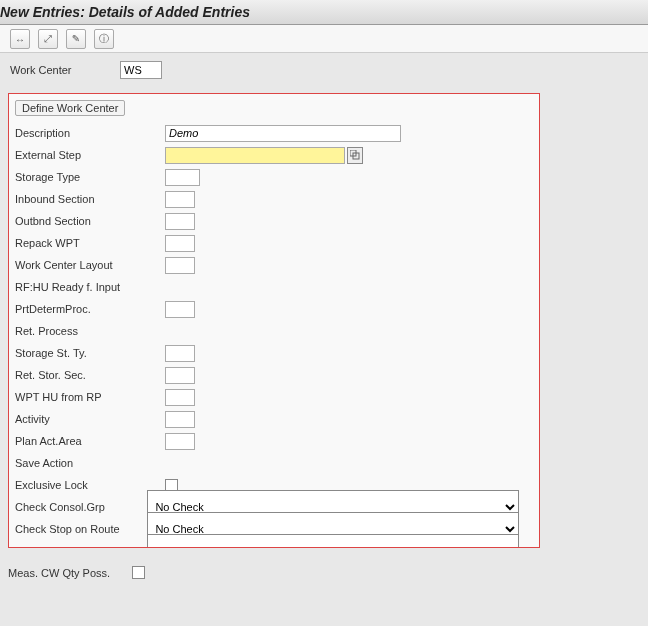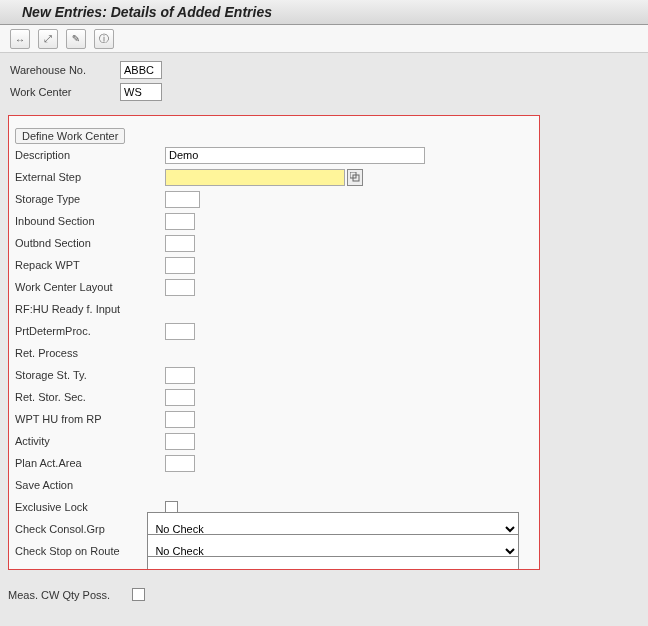--- a/index.html
+++ b/index.html
@@ -8,21 +8,21 @@
     font-size: 11px;
     background: #e8e8e8;
     width: 648px;
     height: 626px;
     overflow: hidden;
     color: #333;
   }
   .titlebar {
     background: linear-gradient(#f0f0f0, #d8d8d8);
     border-bottom: 1px solid #999;
-    padding: 4px 22px;
+    padding: 4px 0;
     font-size: 14px;
     font-weight: bold;
     font-style: italic;
     color: #222;
   }
   .toolbar {
     background: #f7f7f7;
     border-bottom: 1px solid #ccc;
     padding: 4px 10px;
     display: flex;
@@ -68,21 +68,21 @@
     margin: 6px 8px 0 8px;
     border: 1px solid #d44;
     background: #f9f9f9;
     width: 532px;
     height: 455px;
     position: relative;
     overflow: hidden;
   }
   .frame-title {
     position: absolute;
-    top: 12px;
+    top: 6px;
     left: 6px;
     background: #f4f4f4;
     border: 1px solid #aaa;
     padding: 1px 6px;
     font-size: 11px;
     border-radius: 2px;
   }
   .detail-body {
     padding: 28px 20px 4px 6px;
   }
@@ -96,21 +96,21 @@
     color: #333;
     font-size: 11px;
   }
   .dinput {
     height: 17px;
     border: 1px solid #aaa;
     background: #fff;
     font-size: 11px;
     padding: 0 3px;
   }
-  .w-long { width: 260px; }
+  .w-long { width: 236px; font-style: italic; }
   .w-med  { width: 180px; }
   .w-short{ width: 30px; }
   .w-mid  { width: 35px; }
   .yellow { background: #fff59a; }
   .search-btn {
     width: 16px; height: 17px;
     border: 1px solid #888;
     background: #eee;
     margin-left: 2px;
     display:inline-flex; align-items:center; justify-content:center;
@@ -141,24 +141,20 @@
 
 <div class="toolbar">
   <div class="tb-btn">↔</div>
   <div class="tb-btn">⤢</div>
   <div class="tb-btn">✎</div>
   <div class="tb-btn">ⓘ</div>
 </div>
 
 <div class="header-fields">
   <div class="hrow">
-    <div class="hlabel">Warehouse No.</div>
-    <input class="hinput" value="ABBC" style="">
-  </div>
-  <div class="hrow">
     <div class="hlabel">Work Center</div>
     <input class="hinput" value="WS" style="">
   </div>
 </div>
 
 <div class="detail-frame">
   <div class="frame-title">Define Work Center</div>
   <div class="detail-body">
 
     <div class="drow">

